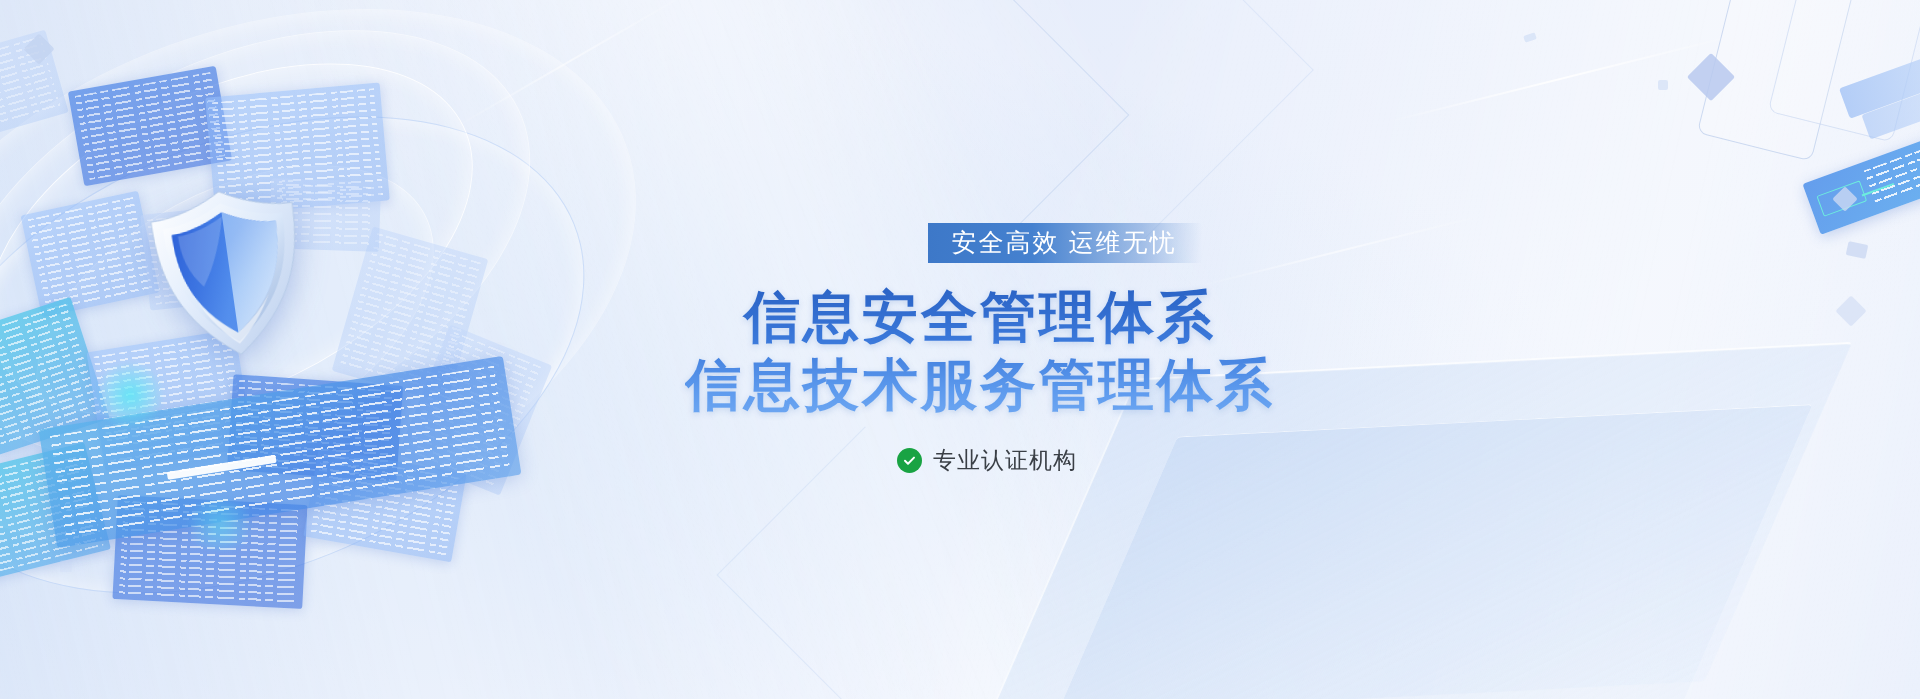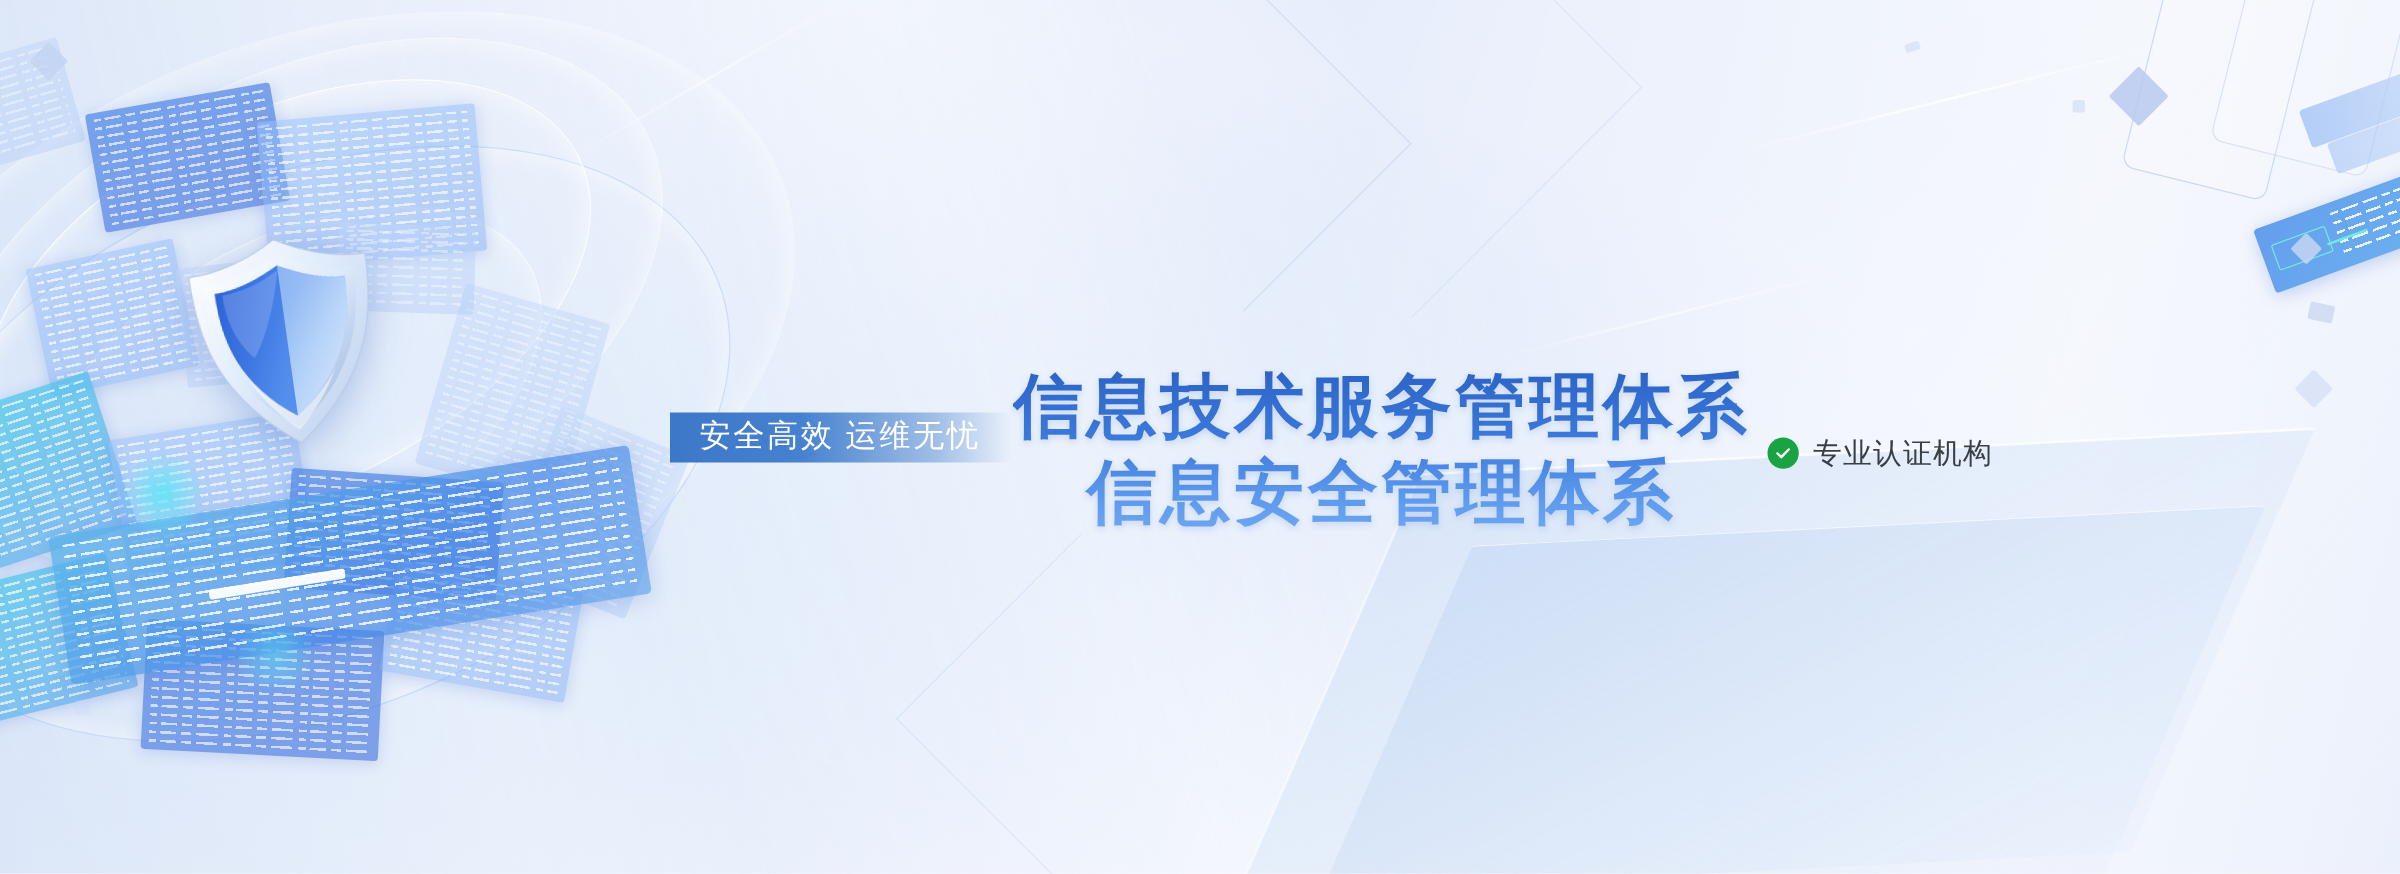--- a/index.html
+++ b/index.html
@@ -262,21 +262,21 @@
   .spot { background:rgba(200,216,244,.55); border-radius:2px; }
   .s1 { left:1658px; top:80px;  width:10px; height:10px; }
   .s2 { left:1524px; top:34px;  width:12px; height:7px;  transform:rotate(-18deg); }
   .s3 { left:60px;   top:560px; width:12px; height:12px; opacity:.4; }
 
   
   #content {
     position:absolute;
     left:0; right:0; top:0;
     height:100%;
-    display:flex; flex-direction:row;
+    display:flex; flex-direction:column;
     align-items:center; justify-content:center;
     padding-left:40px;
   }
 
   #tagline {
     position:relative;
     align-self:center;
     margin-left:170px;
     padding:7px 26px 8px 24px;
     background:linear-gradient(90deg, #3d78c8 0%, #4581cf 38%, rgba(104,150,214,.55) 78%, rgba(150,183,229,0) 100%);
@@ -443,22 +443,22 @@
 
   <div class="decor spot s1"></div>
   <div class="decor spot s2"></div>
   <div class="decor spot s3"></div>
 
   <div id="content">
 
     <div id="tagline">安全高效 运维无忧</div>
 
     <h1 id="headline">
+      <span class="line">信息安全管理体系</span>
       <span class="line">信息技术服务管理体系</span>
-      <span class="line">信息安全管理体系</span>
     </h1>
 
     <div id="features">
 
       <div class="feature">
         <span class="check">
           <svg viewBox="0 0 16 16" xmlns="http://www.w3.org/2000/svg">
             <path d="M3.2 8.3 L6.4 11.4 L12.8 4.9" fill="none" stroke="#ffffff" stroke-width="2.1" stroke-linecap="round" stroke-linejoin="round"></path>
           </svg>
         </span>

